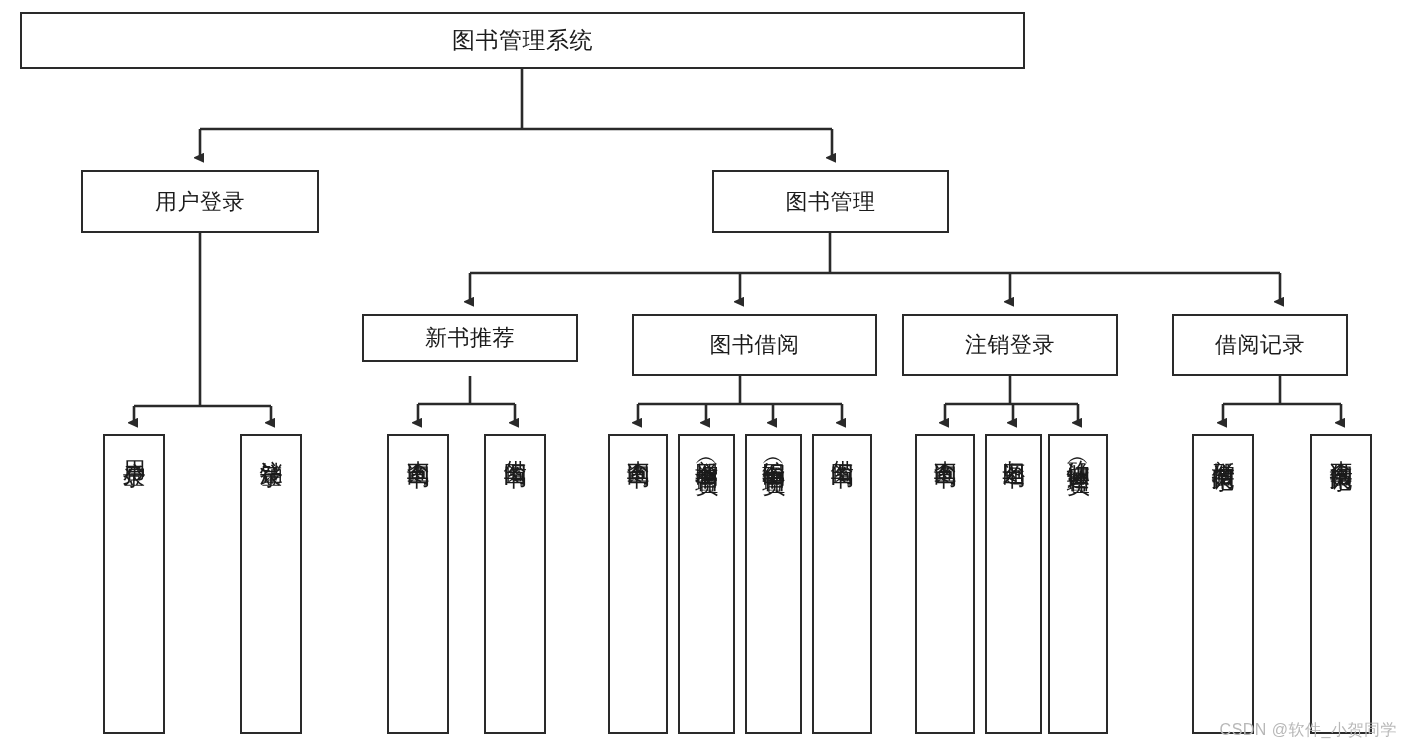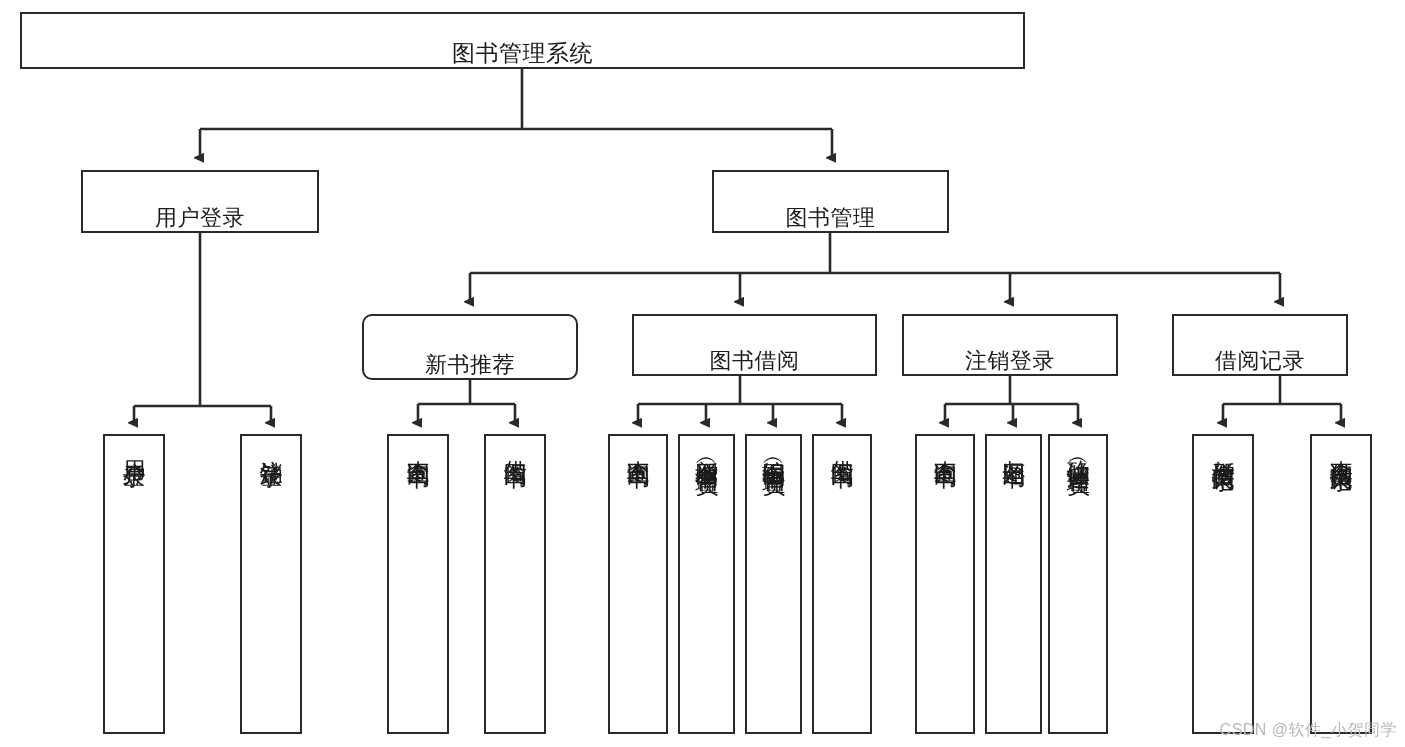--- a/index.html
+++ b/index.html
@@ -26,21 +26,21 @@
     width: 1405px;
     height: 747px;
     pointer-events: none;
   }
   .node {
     position: absolute;
     box-sizing: border-box;
     border: 2px solid #2a2a2a;
     background: #ffffff;
     display: flex;
-    align-items: flex-end;
+    align-items: center;
     justify-content: center;
     color: #1b1b1b;
     z-index: 2;
   }
   .node .label {
     display: block;
     line-height: 1.18;
     letter-spacing: 0.5px;
   }
   .node.horiz .label {
@@ -133,21 +133,21 @@
 
   <div id="l2-layer">
       <div class="node horiz" style="left: 81px; top: 170px; width: 238px; height: 63px;">
         <span class="label">用户登录</span>
       </div>
       <div class="node horiz" style="left: 712px; top: 170px; width: 237px; height: 63px;">
         <span class="label">图书管理</span>
       </div>
     </div>
   <div id="l3-layer">
-      <div class="node horiz" style="left: 362px; top: 314px; width: 216px; height: 66px; border-radius: 10px;">
+      <div class="node horiz" style="left: 362px; top: 314px; width: 216px; height: 48px;">
         <span class="label">新书推荐</span>
       </div>
       <div class="node horiz" style="left: 632px; top: 314px; width: 245px; height: 62px;">
         <span class="label">图书借阅</span>
       </div>
       <div class="node horiz" style="left: 902px; top: 314px; width: 216px; height: 62px;">
         <span class="label">注销登录</span>
       </div>
       <div class="node horiz" style="left: 1172px; top: 314px; width: 176px; height: 62px;">
         <span class="label">借阅记录</span>

